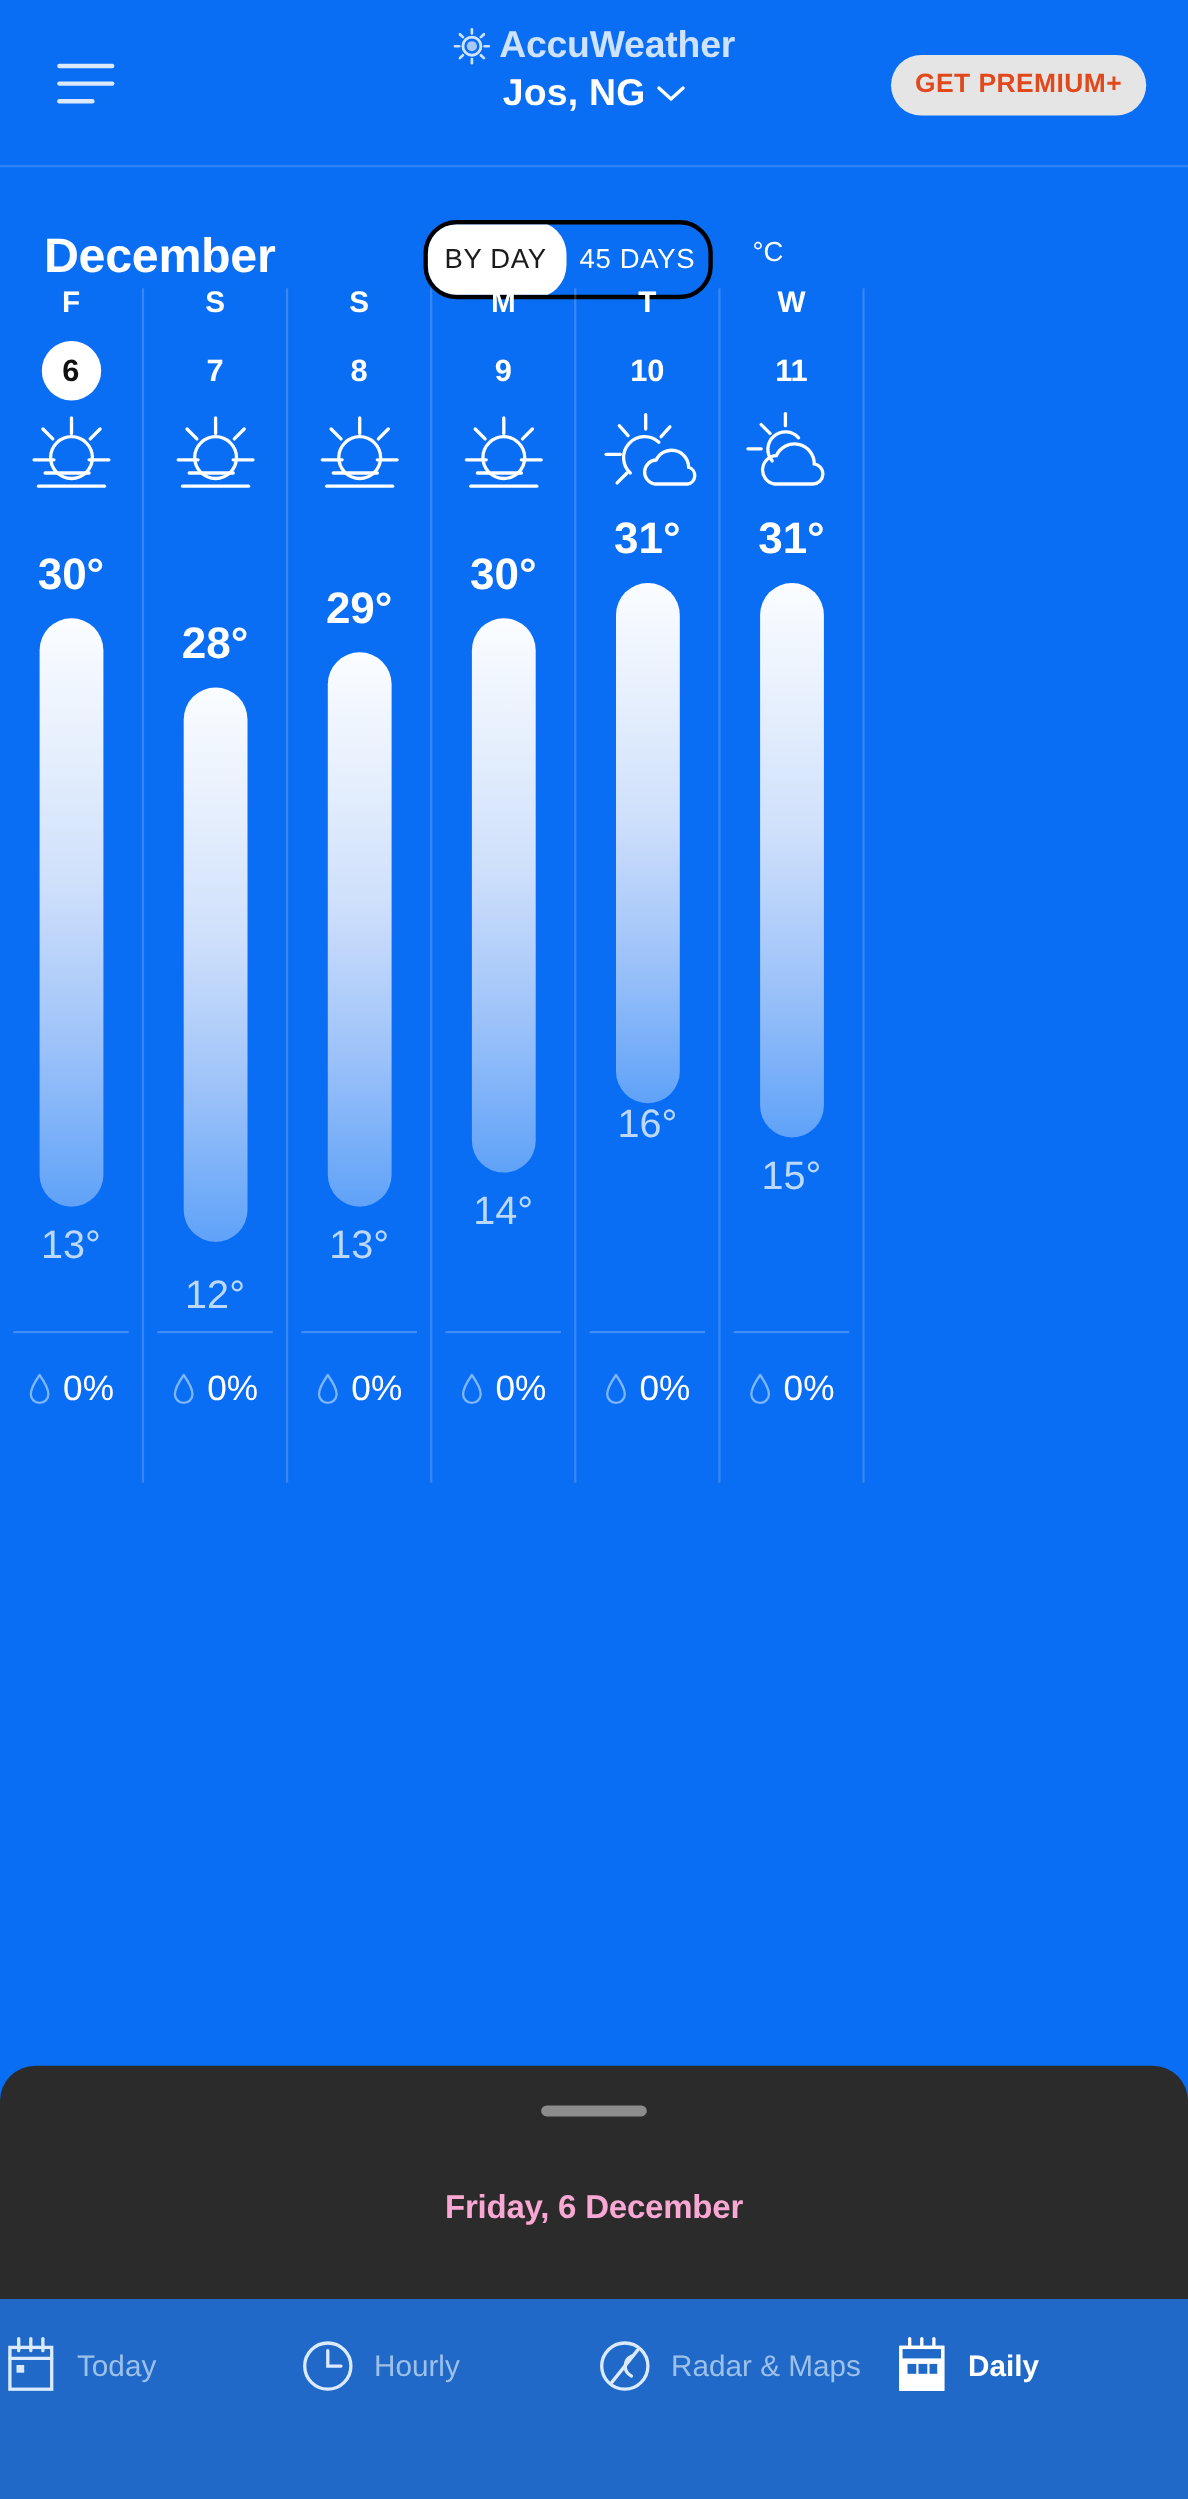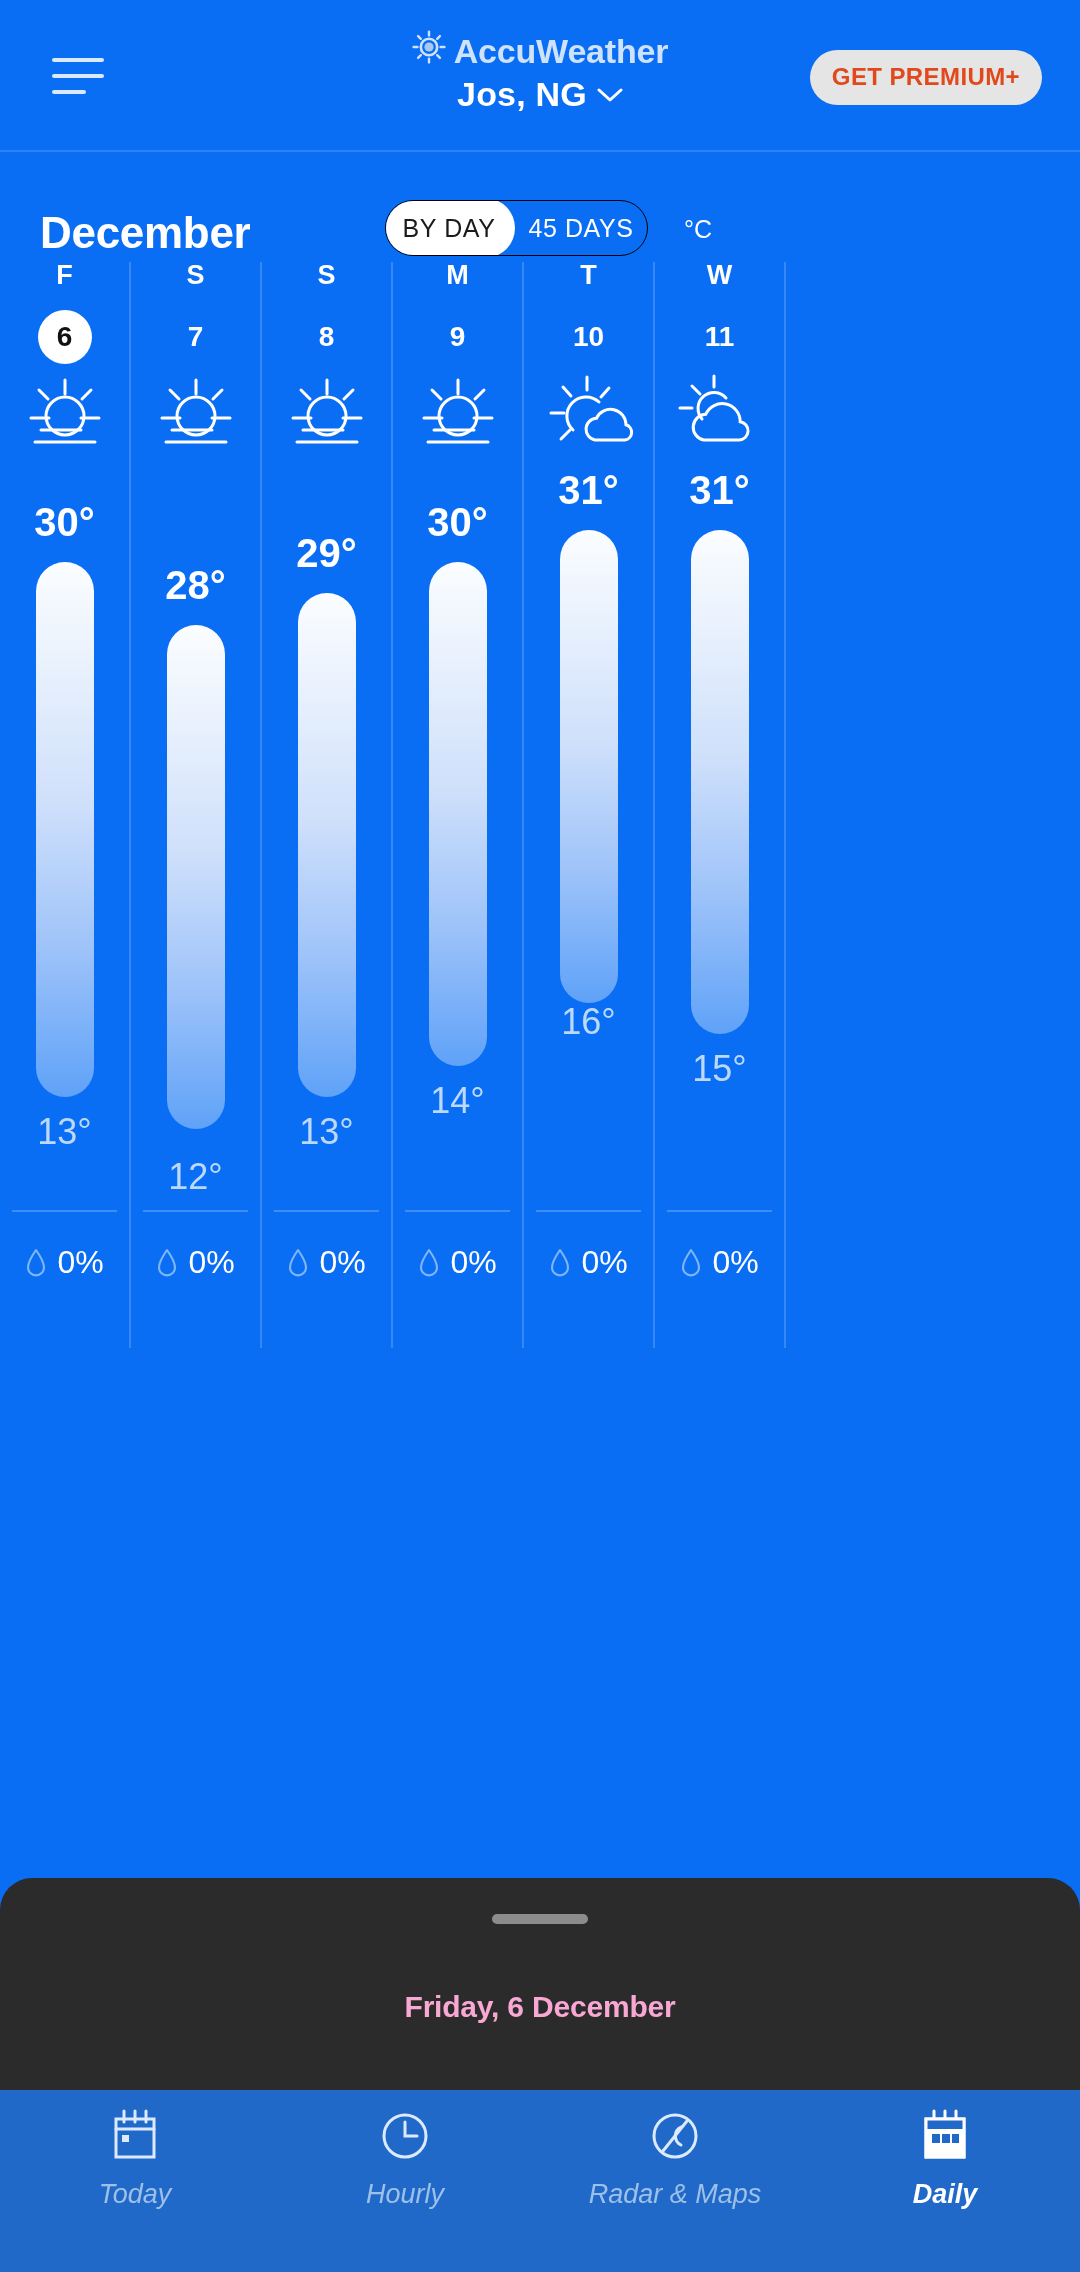--- a/index.html
+++ b/index.html
@@ -25,21 +25,21 @@
   .hamburger i:nth-child(2){ width:52px; }
   .hamburger i:nth-child(3){ width:34px; }
 
   .brandwrap{
     position:absolute; left:0; top:22px; width:1080px;
     display:flex; flex-direction:column; align-items:center;
   }
   .brandrow{ display:flex; align-items:center; gap:8px; }
   .brandlogo{ width:34px; height:34px; display:block; }
   .brandname{
-    font-size:34px; font-weight:700; color:#cfe2fb; letter-spacing:-.2px;margin-top:10px;
+    font-size:34px; font-weight:700; color:#cfe2fb; letter-spacing:-.2px;
   }
   .locrow{ display:flex; align-items:center; gap:10px; margin-top:4px; }
   .locname{ font-size:34px; font-weight:700; color:#ffffff; letter-spacing:.2px; }
   .chev{ width:26px; height:16px; display:block; }
 
   .premium{
     position:absolute; right:38px; top:50px;
     background:#e5e5e5; border-radius:30px;
     padding:13px 22px 14px;
     font-size:24px; font-weight:700; color:#e1491d; letter-spacing:.4px;
@@ -48,22 +48,22 @@
 
   
   .subbar{
     position:absolute; left:0; top:152px; width:1080px; height:110px;margin-top:28px;
   }
   .month{
     position:absolute; left:40px; top:28px;
     font-size:44px; font-weight:700; color:#fff; letter-spacing:-.3px;
   }
   .toggle{
-    position:absolute; left:385px; top:20px; width:263px; height:56px;
-    border:1px solid #000000; border-radius:30px; overflow:hidden;
+    position:absolute; left:385px; top:20px; width:263px; height:72px;
+    border:4px solid #000000; border-radius:30px; overflow:hidden;
     display:flex; align-items:stretch;
   }
   .toggle .seg{
     flex:1; display:flex; align-items:center; justify-content:center;
     font-size:25px; font-weight:400; letter-spacing:.6px; color:#ffffff;
   }
   .toggle .seg.on{
     background:#ffffff; color:#1b1b1b; border-radius:30px; margin:-3px 0 -3px -3px;
   }
   .unit{
@@ -139,22 +139,22 @@
     position:absolute; left:0; top:112px; width:100%; text-align:center;
     font-size:30px; font-weight:700; color:#f9a8d4; letter-spacing:-.2px;
   }
 
   
   .nav{
     position:absolute; left:0; bottom:0; width:1080px; height:182px;
     background:#2069c9; display:flex; align-items:flex-start;
   }
   .navitem{
-    flex:1; display:flex; flex-direction:column; align-items:center;
-    padding-top:17px; gap:14px;font-style:italic;
+    flex:1; display:flex; flex-direction:row; align-items:center;
+    padding-top:32px; gap:14px;
   }
   .navicon{ width:56px; height:58px; display:block; }
   .navlabel{ font-size:27px; font-weight:400; color:#9dc0e8; }
   .navitem.active .navlabel{ color:#ffffff; font-weight:700; }
 </style>
 </head>
 <body>
 
 <div id="app">
 

